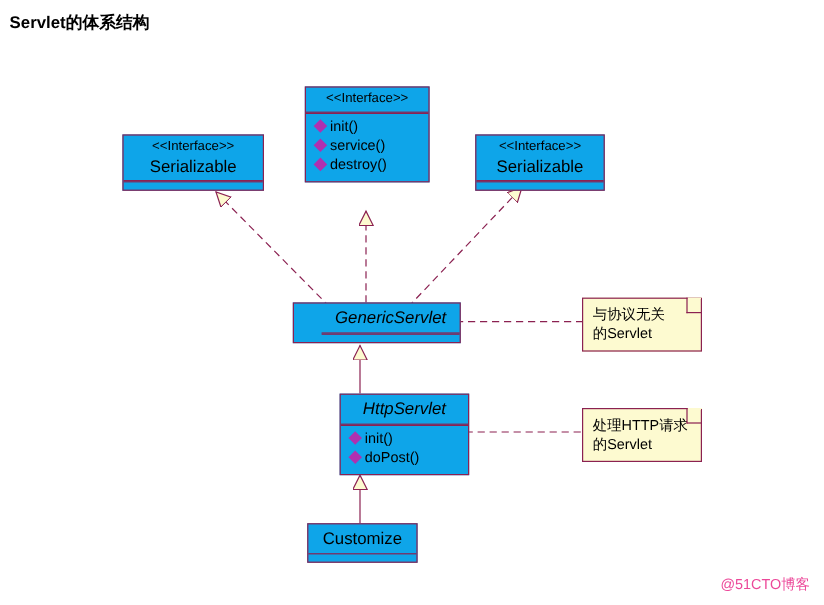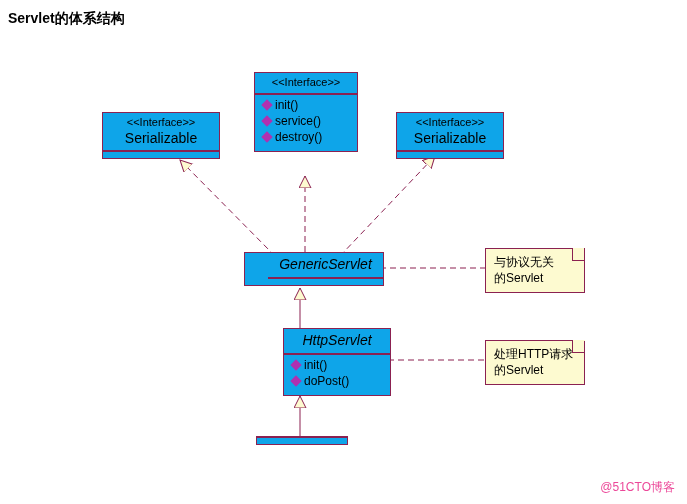--- a/index.html
+++ b/index.html
@@ -174,20 +174,23 @@
         <span>init()</span>
       </div>
     <div class="op">
         <span class="diamond"></span>
         <span>doPost()</span>
       </div>
   </div>
 </div>
 
 <div class="uml-box" style="left:256px; top:436px; width:92px;">
+  <div class="uml-header" style="border-bottom:none;">
+    <div class="name">Customize</div>
+  </div>
   <div class="uml-empty-section"></div>
 </div>
 
 <div class="note" style="left:485px; top:248px; width:100px;">
   <span>与协议无关</span><br>
   <span>的Servlet</span>
 </div>
 
 <div class="note" style="left:485px; top:340px; width:100px;">
   <span>处理HTTP请求</span><br>

